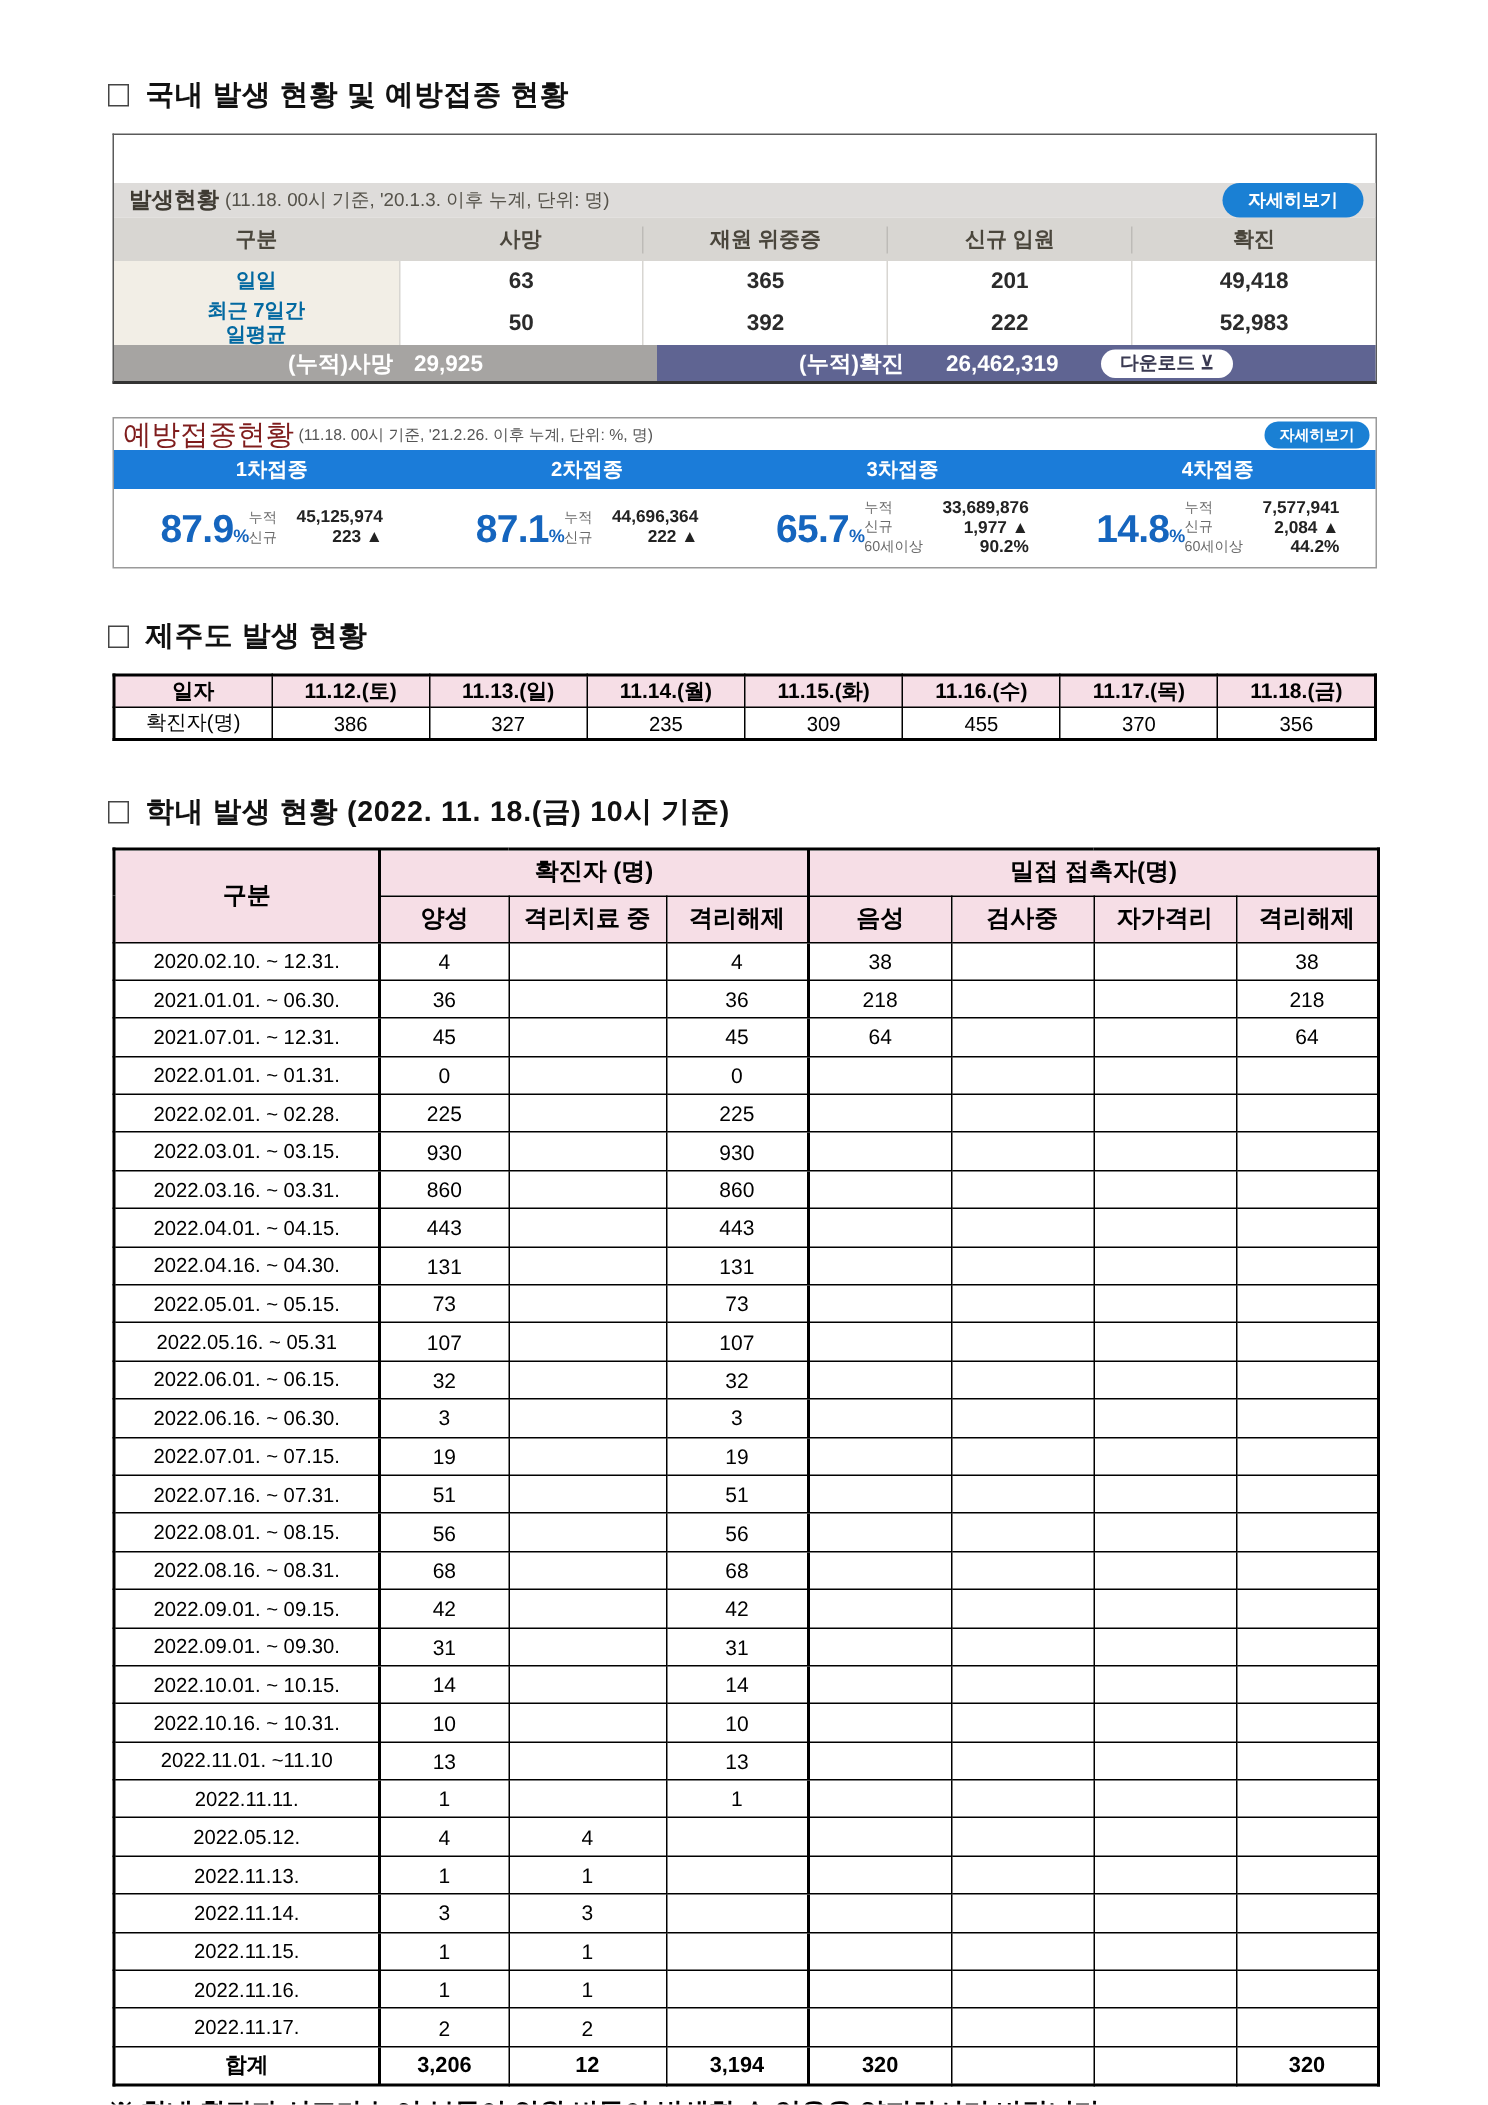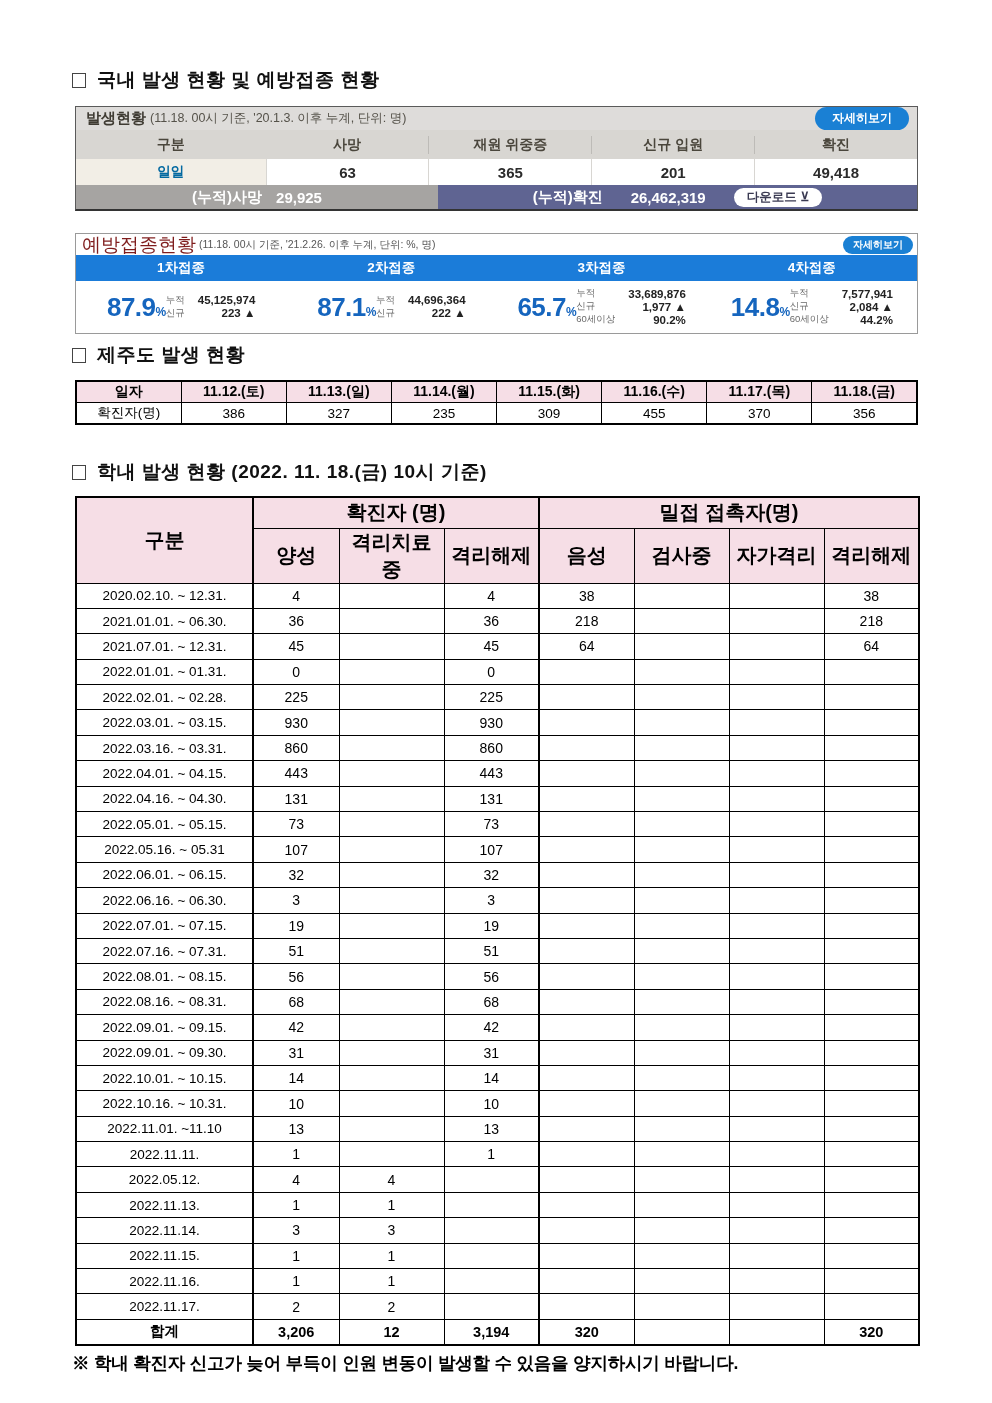--- a/index.html
+++ b/index.html
@@ -1,28 +1,28 @@
 <!DOCTYPE html>
 <html><head>
 <meta charset="utf-8">
 <style>
   * { box-sizing: border-box; margin: 0; padding: 0; }
   body { background:#fff; font-family:"Liberation Sans", sans-serif; color:#000; }
   .page { width:992px; height:1403px; background:#fff; overflow:hidden; position:relative; }
 
   
   .sec-title { margin-left:72px; font-size:19px; font-weight:bold; letter-spacing:0.5px; display:flex; align-items:center; gap:11px; color:#111; }
-  .t1 { margin-top:67px; }
-  .t2 { margin-top:8px; }
+  .t1 { margin-top:50px; }
+  .t2 { margin-top:32px; }
   .t3 { margin-top:34px; }
   .chk { display:inline-block; width:14px; height:15px; border:1.6px solid #444; background:#fff; flex:0 0 auto; }
 
   
   .widgetA { width:843px; margin:13px 0 0 75px; border:1px solid #5a5a5a; border-bottom:2px solid #333; }
-  .wa-title { background:#dedcda; height:23px; display:flex; align-items:center; padding:0 8px 0 10px; }
+  .wa-title { background:#dedcda; height:23px; display:flex; align-items:center; padding:0 8px 0 10px;margin-top:32px; }
   .wa-title-main { font-size:15px; font-weight:bold; color:#3f3b33; }
   .wa-title-sub { font-size:12.5px; color:#55524a; margin-left:4px; }
   .pill-btn { margin-left:auto; background:#1a80d4; color:#fff; font-size:12px; font-weight:bold; border:none; border-radius:12px; padding:3px 17px; cursor:pointer; }
   .wa-header { background:#d8d6d2; height:29px; display:flex; align-items:center; }
   .wa-header > div { font-size:14px; font-weight:bold; color:#4a463c; text-align:center; }
   .wa-col0 { width:190px; }
   .wa-col { width:163.25px; }
   .wa-sep { border-left:1px solid #bdbbb7; }
   .wa-row { display:flex; background:#fff; align-items:stretch; }
   .wa-row .wa-col0 { background:#f2eee6; color:#0369a1; font-size:13.5px; font-weight:bold; display:flex; align-items:center; justify-content:center; text-align:center; white-space:pre-line; line-height:1.15; }
@@ -51,21 +51,21 @@
 
   
   table.jeju { border-collapse:collapse; width:843px; margin:12px 0 0 75px; table-layout:fixed; border:2.5px solid #000; }
   .jeju th, .jeju td { border:1px solid #000; height:21.5px; text-align:center; padding:0; }
   .jeju th { background:#f6dee6; font-size:14px; font-weight:bold; }
   .jeju td { font-size:13.5px; font-weight:normal; }
 
   
   table.school { border-collapse:collapse; width:843px; margin:11px 0 0 75px; table-layout:fixed; border:2.5px solid #000; }
   .school th, .school td { border:1px solid #000; text-align:center; padding:0; overflow:hidden; }
-  .school thead th { background:#f6dee6; font-size:20px; font-weight:bold; height:31px; }
+  .school thead th { background:#f6dee6; font-size:16px; font-weight:bold; height:31px; }
   .school tbody td { height:25.4px; font-size:14px; }
   .school td.c-label { font-size:13.5px; }
   .school .thick-l { border-left-width:2.5px; }
   .school tr.bold-row td { font-weight:bold; font-size:14.5px; }
 
   .footnote { margin:5px 0 0 72px; font-size:17.5px; font-weight:bold; letter-spacing:-0.2px; color:#000; }
 </style>
 </head>
 <body>
 
@@ -88,20 +88,28 @@
       <div class="wa-col wa-sep">재원 위중증</div>
       <div class="wa-col wa-sep">신규 입원</div>
       <div class="wa-col wa-sep">확진</div>
     </div>
     <div class="wa-row wa-r1">
       <div class="wa-col0">일일</div>
       <div class="wa-col">63</div>
       <div class="wa-col">365</div>
       <div class="wa-col">201</div>
       <div class="wa-col">49,418</div>
+    </div>
+    <div class="wa-row wa-r2">
+      <div class="wa-col0">최근 7일간
+일평균</div>
+      <div class="wa-col">50</div>
+      <div class="wa-col">392</div>
+      <div class="wa-col">222</div>
+      <div class="wa-col">52,983</div>
     </div>
     <div class="wa-footer">
       <div class="wa-foot-left">
         <span>(누적)사망</span>
         <span>29,925</span>
       </div>
       <div class="wa-foot-right">
         <span>(누적)확진</span>
         <span>26,462,319</span>
         <button class="dl-btn">다운로드 ⊻</button>

